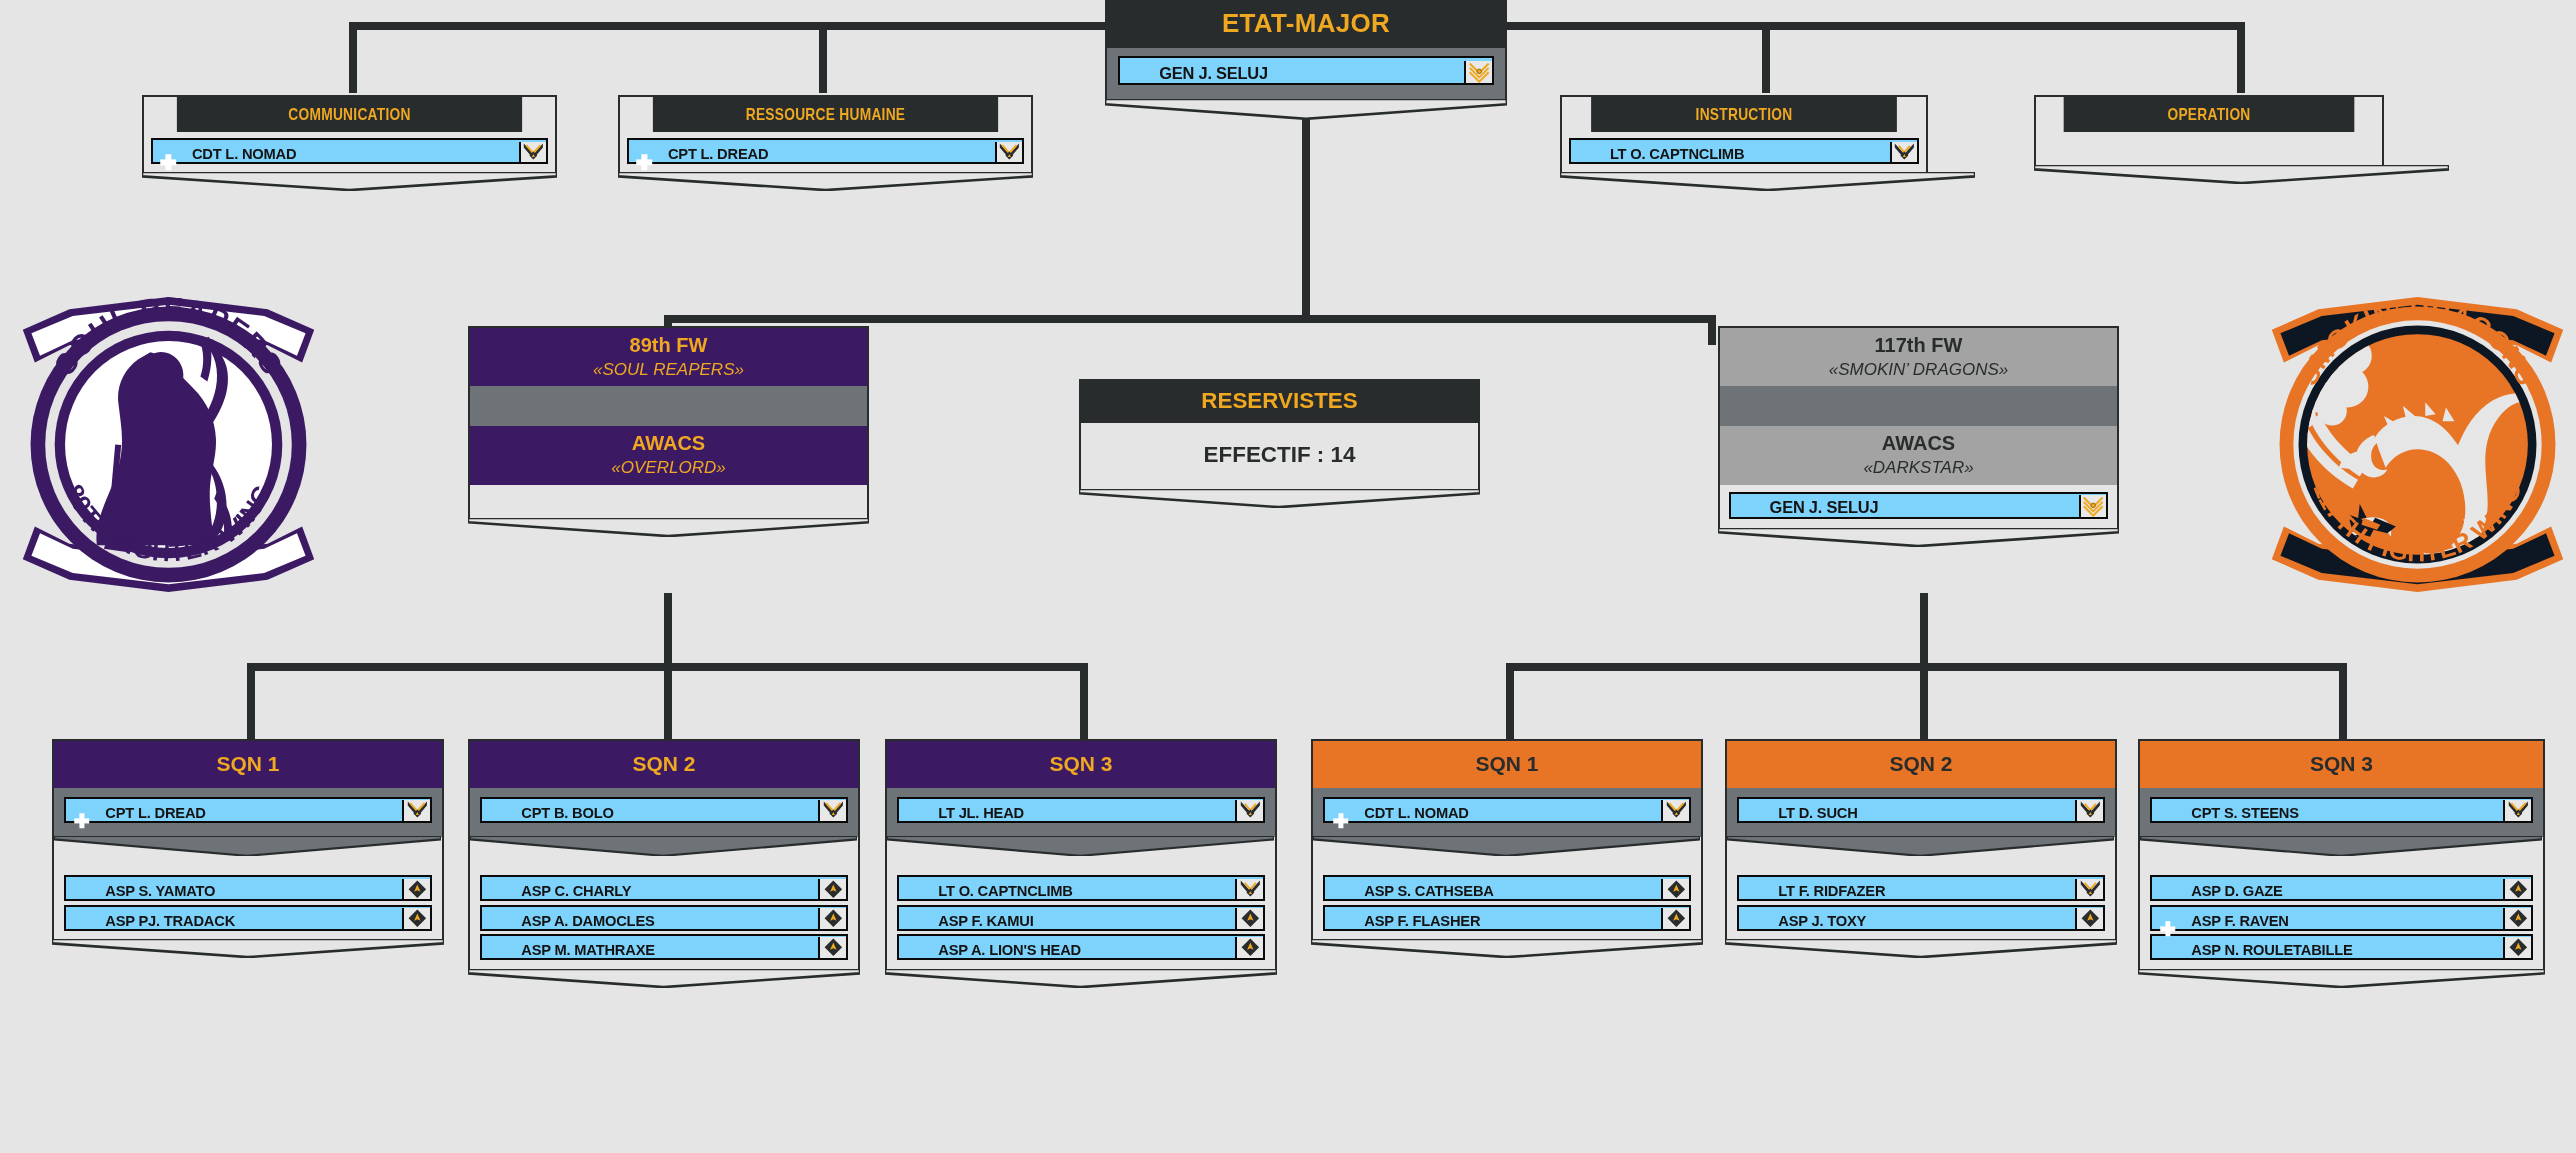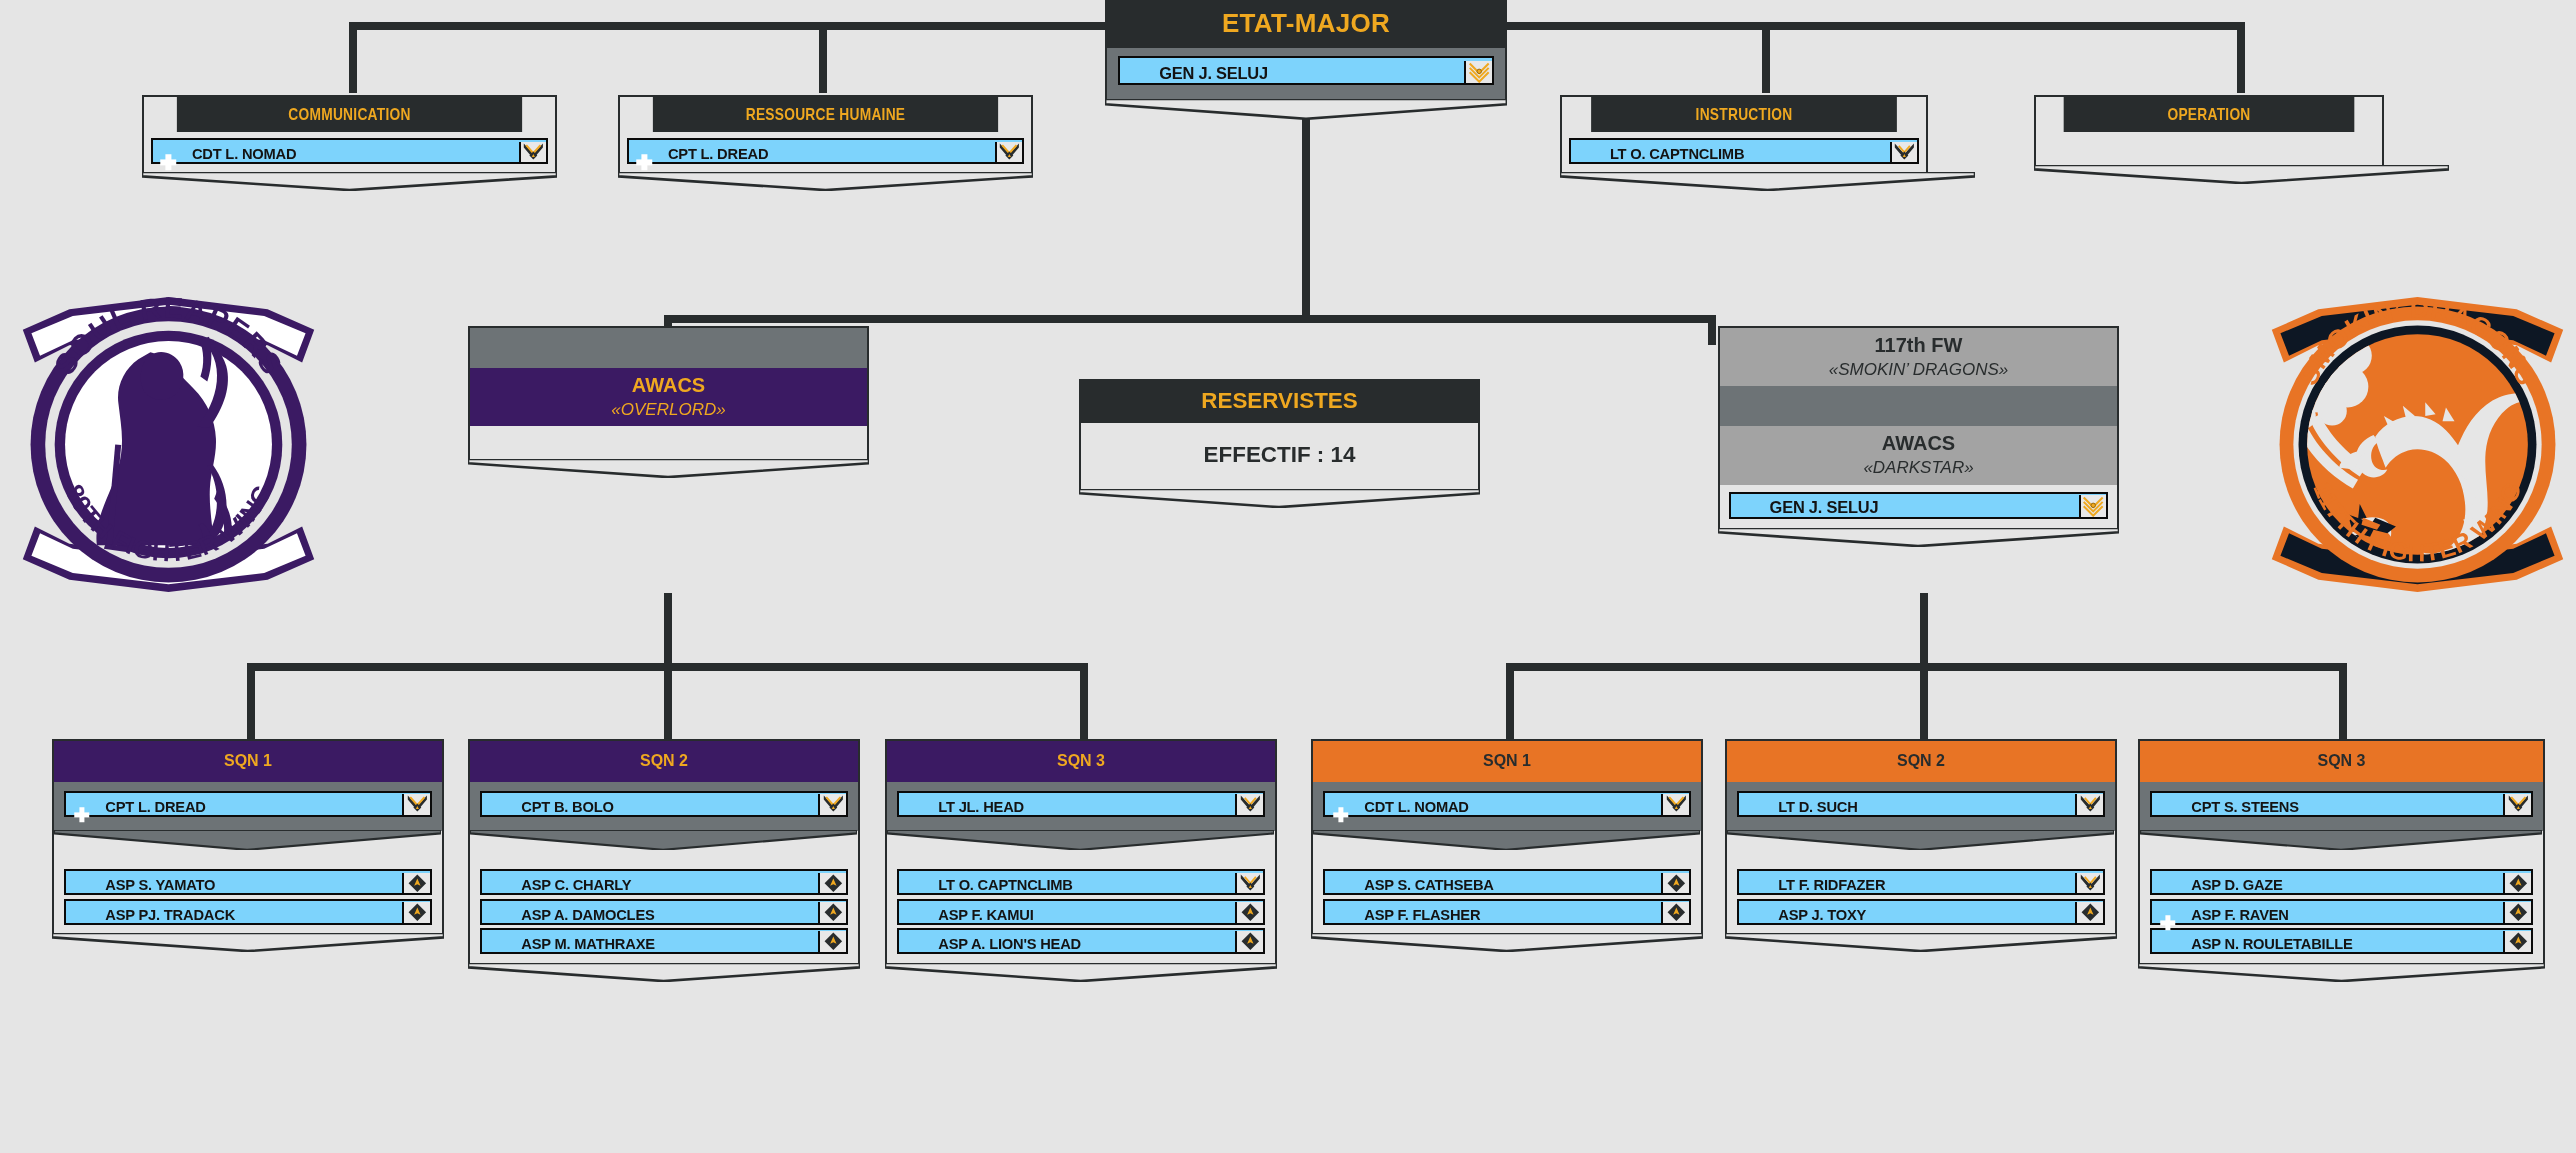--- a/index.html
+++ b/index.html
@@ -80,21 +80,21 @@
   .grey-band{ background:#6d7376; height:40px; }
   .wing-awacs{ text-align:center; padding:6px 3.4px 2.6px; font-size:20px; font-weight:bold; }
   .wing-awacs-sub{ text-align:center; padding:0 3.4px 6.9px; font-size:17px; font-style:italic; font-weight:300; }
 
   .purple{ background:#3b1a63; color:#efa820; }
   .purple .wing-sub, .purple .wing-awacs-sub{ color:#efa820; }
   .orange{ background:#a3a3a3; color:#282c2d; }
   .orange .wing-sub, .orange .wing-awacs-sub{ color:#282c2d; }
 
   
-  .sqn-hdr{ text-align:center; font-size:16px; font-weight:bold; padding:11.2px 0 12px; }
+  .sqn-hdr{ text-align:center; font-size:21px; font-weight:bold; padding:11.2px 0 12px; }
   .sqn-hdr.purple{ background:#3b1a63; color:#efa820; }
   .sqn-hdr.orange{ background:#e87425; color:#282c2d; }
   .sqn-cmd{ background:#6d7376; padding:8.6px 10.3px 13.8px; }
   .sqn-members{ background:#e5e5e5; padding:19px 10.3px 8.6px; }
   .sqn-members .person + .person{ margin-top:3.4px; }
 
   
   .res-hdr{ background:#282c2d; color:#efa820; text-align:center;
             font-size:22.4px; font-weight:bold; padding:6.9px 0 9.5px; }
   .res-body{ background:#e5e5e5; text-align:center; font-size:22.4px;
@@ -242,20 +242,24 @@
       <div class="hdr hdr-dept">OPERATION</div>
       <div class="body" style="height:33px;"></div>
     </div>
     <svg class="vnotch" width="415" height="19" viewBox="0 0 482 22">
       <polygon points="0,0 482,0 482,5 241,21 0,5" fill="#e5e5e5" stroke="#282c2d" stroke-width="3"></polygon>
     </svg>
   </div>
 
   <div class="card" style="left:468px; top:326px; width:401px;">
     <div class="card-inner" style="border-width:2.6px;">
+      <div class="purple">
+        <div class="wing-title">89th FW</div>
+        <div class="wing-sub">«SOUL REAPERS»</div>
+      </div>
       <div class="grey-band"></div>
       <div class="purple">
         <div class="wing-awacs">AWACS</div>
         <div class="wing-awacs-sub">«OVERLORD»</div>
       </div>
       <div class="body" style="height:33px;"></div>
     </div>
     <svg class="vnotch" width="401" height="19" viewBox="0 0 465 22">
       <polygon points="0,0 465,0 465,5 232,21 0,5" fill="#e5e5e5" stroke="#282c2d" stroke-width="3"></polygon>
     </svg>

